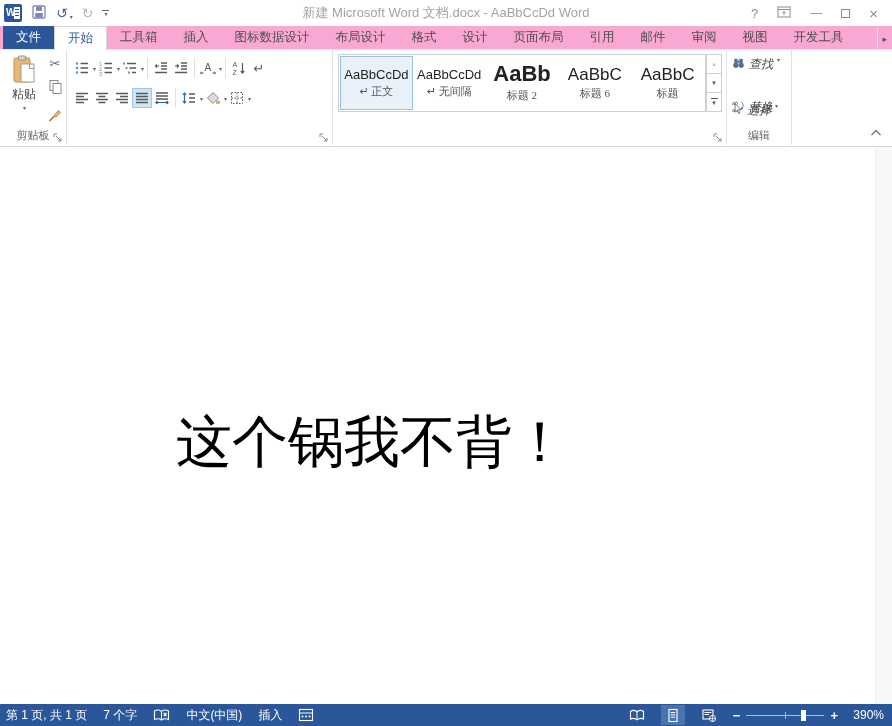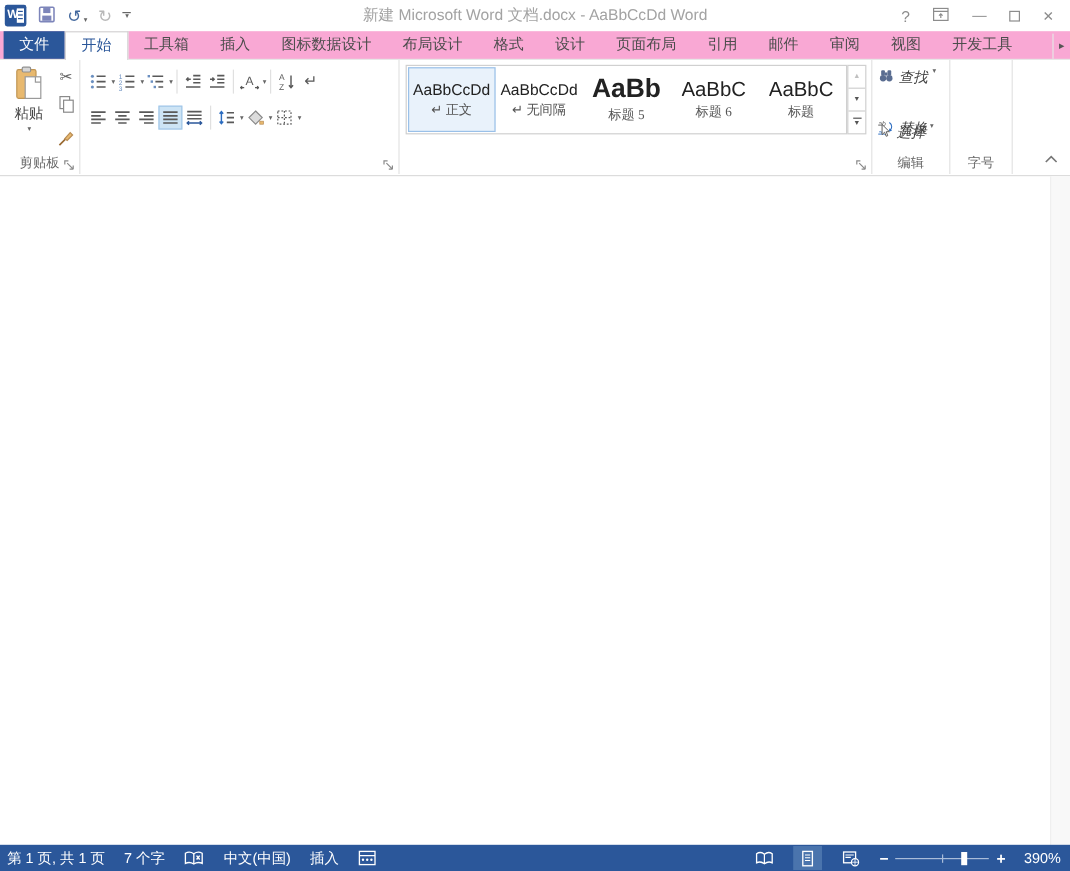--- a/index.html
+++ b/index.html
@@ -310,21 +310,21 @@
         <div class="card card-sel">
           <span class="sample s-body">AaBbCcDd</span>
           <span class="cname">↵ 正文</span>
         </div>
         <div class="card">
           <span class="sample s-body">AaBbCcDd</span>
           <span class="cname">↵ 无间隔</span>
         </div>
         <div class="card">
           <span class="sample s-h1">AaBb</span>
-          <span class="cname">标题 5</span>
+          <span class="cname">标题 2</span>
         </div>
         <div class="card">
           <span class="sample s-h2">AaBbC</span>
           <span class="cname">标题 6</span>
         </div>
         <div class="card">
           <span class="sample s-title">AaBbC</span>
           <span class="cname">标题</span>
         </div>
       </div>
@@ -365,30 +365,28 @@
       <div class="ed-row" style="top:52px;">
         <span><svg width="13" height="14" viewBox="0 0 16 16">
               <path d="M5 1.5 L5 12 L7.6 9.4 L9.2 13.6 L10.8 13 L9.3 8.9 L12.5 8.9 Z" fill="#fff" stroke="#595959"></path>
             </svg></span>
         <span>选择</span>
         <span class="dd">▾</span>
       </div>
       <div class="group-label">编辑</div>
     </div>
 
-    <div class="group g-fontsize">
-      <div class="group-label">字号</div>
-    </div>
 
     <span class="collapse-btn"><svg width="12" height="8" viewBox="0 0 12 8">
           <path d="M1.5 6 L6 1.5 L10.5 6" fill="none" stroke="#777" stroke-width="1.4"></path>
         </svg></span>
   </div>
 
   <div class="doc">
+    <div class="doc-text">这个锅我不背！</div>
     <div class="doc-scroll"></div>
   </div>
 
   <div class="statusbar">
     <div class="sb-left">
       <span class="sb-item">第 1 页, 共 1 页</span>
       <span class="sb-item">7 个字</span>
       <span class="sb-item">
           <svg width="17" height="15" viewBox="0 0 17 15">
             <path d="M1.5 3 C3.5 1.8 6.5 2 8.5 3.4 C10.5 2 13.5 1.8 15.5 3 V11.5 C13.5 10.5 10.5 10.7 8.5 12 C6.5 10.7 3.5 10.5 1.5 11.5 Z" fill="none" stroke="#fff" stroke-width="1.1"></path>

